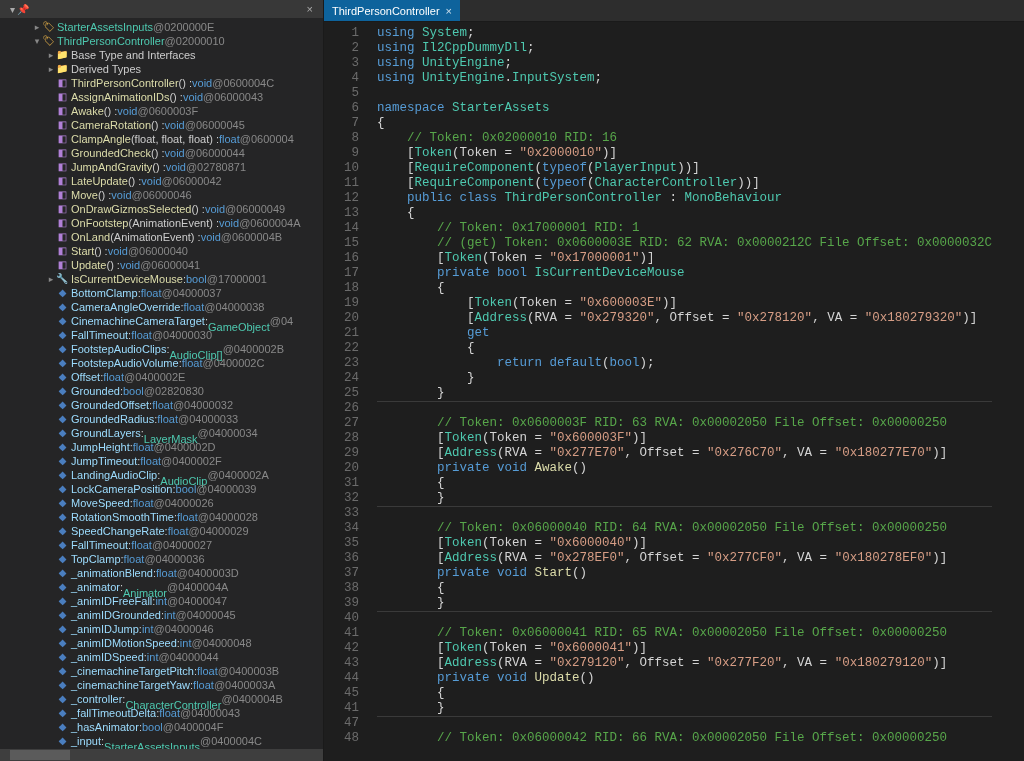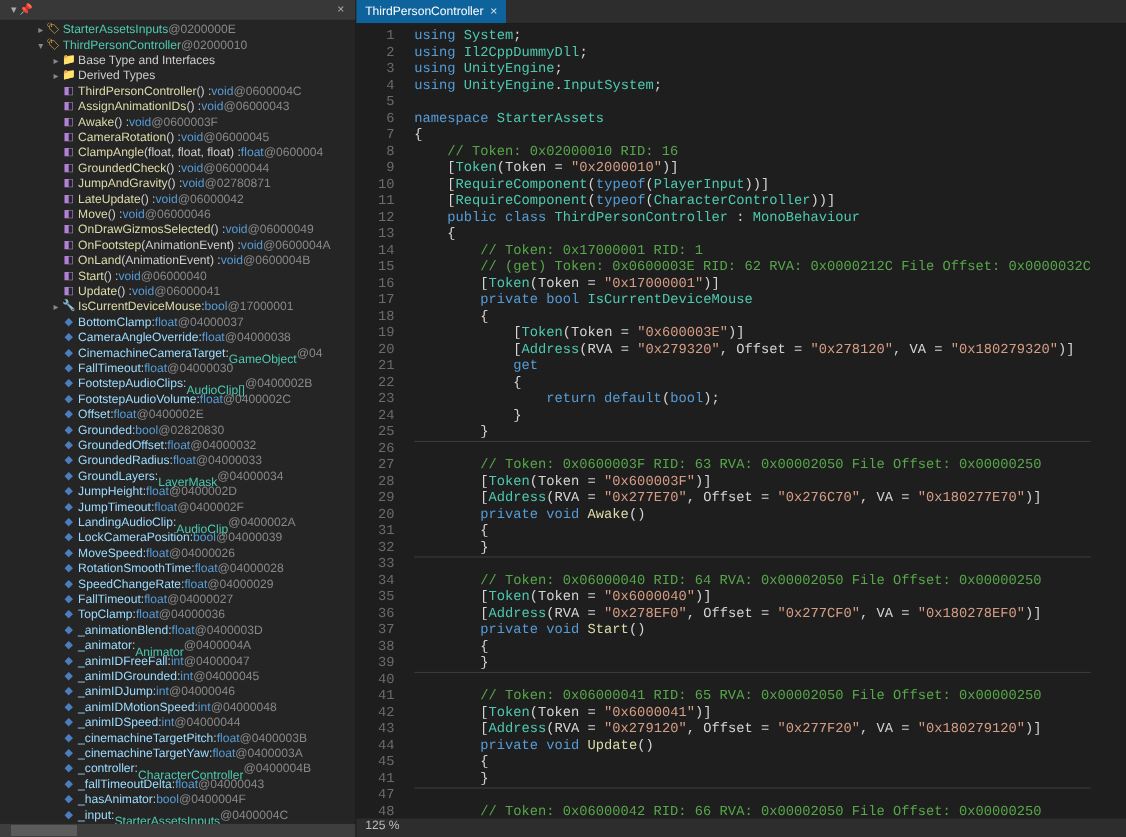--- a/index.html
+++ b/index.html
@@ -609,16 +609,13 @@
         <div>42</div>
         <div>43</div>
         <div>44</div>
         <div>45</div>
         <div>41</div>
         <div>47</div>
         <div>48</div>
       </div>
     <div class="code" id="code"><div><span class="k">using</span><span class="p"> </span><span class="t">System</span><span class="p">;</span></div><div><span class="k">using</span><span class="p"> </span><span class="t">Il2CppDummyDll</span><span class="p">;</span></div><div><span class="k">using</span><span class="p"> </span><span class="t">UnityEngine</span><span class="p">;</span></div><div><span class="k">using</span><span class="p"> </span><span class="t">UnityEngine</span><span class="p">.</span><span class="t">InputSystem</span><span class="p">;</span></div><div>&nbsp;</div><div><span class="k">namespace</span><span class="p"> </span><span class="t">StarterAssets</span></div><div><span class="p">{</span></div><div><span class="p">    </span><span class="c">// Token: 0x02000010 RID: 16</span></div><div><span class="p">    [</span><span class="t">Token</span><span class="p">(Token = </span><span class="s">"0x2000010"</span><span class="p">)]</span></div><div><span class="p">    [</span><span class="t">RequireComponent</span><span class="p">(</span><span class="k">typeof</span><span class="p">(</span><span class="t">PlayerInput</span><span class="p">))]</span></div><div><span class="p">    [</span><span class="t">RequireComponent</span><span class="p">(</span><span class="k">typeof</span><span class="p">(</span><span class="t">CharacterController</span><span class="p">))]</span></div><div><span class="p">    </span><span class="k">public class</span><span class="p"> </span><span class="t">ThirdPersonController</span><span class="p"> : </span><span class="t">MonoBehaviour</span></div><div><span class="p">    {</span></div><div><span class="p">        </span><span class="c">// Token: 0x17000001 RID: 1</span></div><div><span class="p">        </span><span class="c">// (get) Token: 0x0600003E RID: 62 RVA: 0x0000212C File Offset: 0x0000032C</span></div><div><span class="p">        [</span><span class="t">Token</span><span class="p">(Token = </span><span class="s">"0x17000001"</span><span class="p">)]</span></div><div><span class="p">        </span><span class="k">private bool</span><span class="p"> </span><span class="t">IsCurrentDeviceMouse</span></div><div><span class="p">        {</span></div><div><span class="p">            [</span><span class="t">Token</span><span class="p">(Token = </span><span class="s">"0x600003E"</span><span class="p">)]</span></div><div><span class="p">            [</span><span class="t">Address</span><span class="p">(RVA = </span><span class="s">"0x279320"</span><span class="p">, Offset = </span><span class="s">"0x278120"</span><span class="p">, VA = </span><span class="s">"0x180279320"</span><span class="p">)]</span></div><div><span class="p">            </span><span class="k">get</span></div><div><span class="p">            {</span></div><div><span class="p">                </span><span class="k">return default</span><span class="p">(</span><span class="k">bool</span><span class="p">);</span></div><div><span class="p">            }</span></div><div><span class="p">        }</span></div><div class="sep-line">&nbsp;</div><div><span class="p">        </span><span class="c">// Token: 0x0600003F RID: 63 RVA: 0x00002050 File Offset: 0x00000250</span></div><div><span class="p">        [</span><span class="t">Token</span><span class="p">(Token = </span><span class="s">"0x600003F"</span><span class="p">)]</span></div><div><span class="p">        [</span><span class="t">Address</span><span class="p">(RVA = </span><span class="s">"0x277E70"</span><span class="p">, Offset = </span><span class="s">"0x276C70"</span><span class="p">, VA = </span><span class="s">"0x180277E70"</span><span class="p">)]</span></div><div><span class="p">        </span><span class="k">private void</span><span class="p"> </span><span class="m">Awake</span><span class="p">()</span></div><div><span class="p">        {</span></div><div><span class="p">        }</span></div><div class="sep-line">&nbsp;</div><div><span class="p">        </span><span class="c">// Token: 0x06000040 RID: 64 RVA: 0x00002050 File Offset: 0x00000250</span></div><div><span class="p">        [</span><span class="t">Token</span><span class="p">(Token = </span><span class="s">"0x6000040"</span><span class="p">)]</span></div><div><span class="p">        [</span><span class="t">Address</span><span class="p">(RVA = </span><span class="s">"0x278EF0"</span><span class="p">, Offset = </span><span class="s">"0x277CF0"</span><span class="p">, VA = </span><span class="s">"0x180278EF0"</span><span class="p">)]</span></div><div><span class="p">        </span><span class="k">private void</span><span class="p"> </span><span class="m">Start</span><span class="p">()</span></div><div><span class="p">        {</span></div><div><span class="p">        }</span></div><div class="sep-line">&nbsp;</div><div><span class="p">        </span><span class="c">// Token: 0x06000041 RID: 65 RVA: 0x00002050 File Offset: 0x00000250</span></div><div><span class="p">        [</span><span class="t">Token</span><span class="p">(Token = </span><span class="s">"0x6000041"</span><span class="p">)]</span></div><div><span class="p">        [</span><span class="t">Address</span><span class="p">(RVA = </span><span class="s">"0x279120"</span><span class="p">, Offset = </span><span class="s">"0x277F20"</span><span class="p">, VA = </span><span class="s">"0x180279120"</span><span class="p">)]</span></div><div><span class="p">        </span><span class="k">private void</span><span class="p"> </span><span class="m">Update</span><span class="p">()</span></div><div><span class="p">        {</span></div><div><span class="p">        }</span></div><div class="sep-line">&nbsp;</div><div><span class="p">        </span><span class="c">// Token: 0x06000042 RID: 66 RVA: 0x00002050 File Offset: 0x00000250</span></div></div>
   </div>
-  <div class="statusbar">
-    <span>125 %</span>
-  </div>
 </div>
 
 </body></html>

